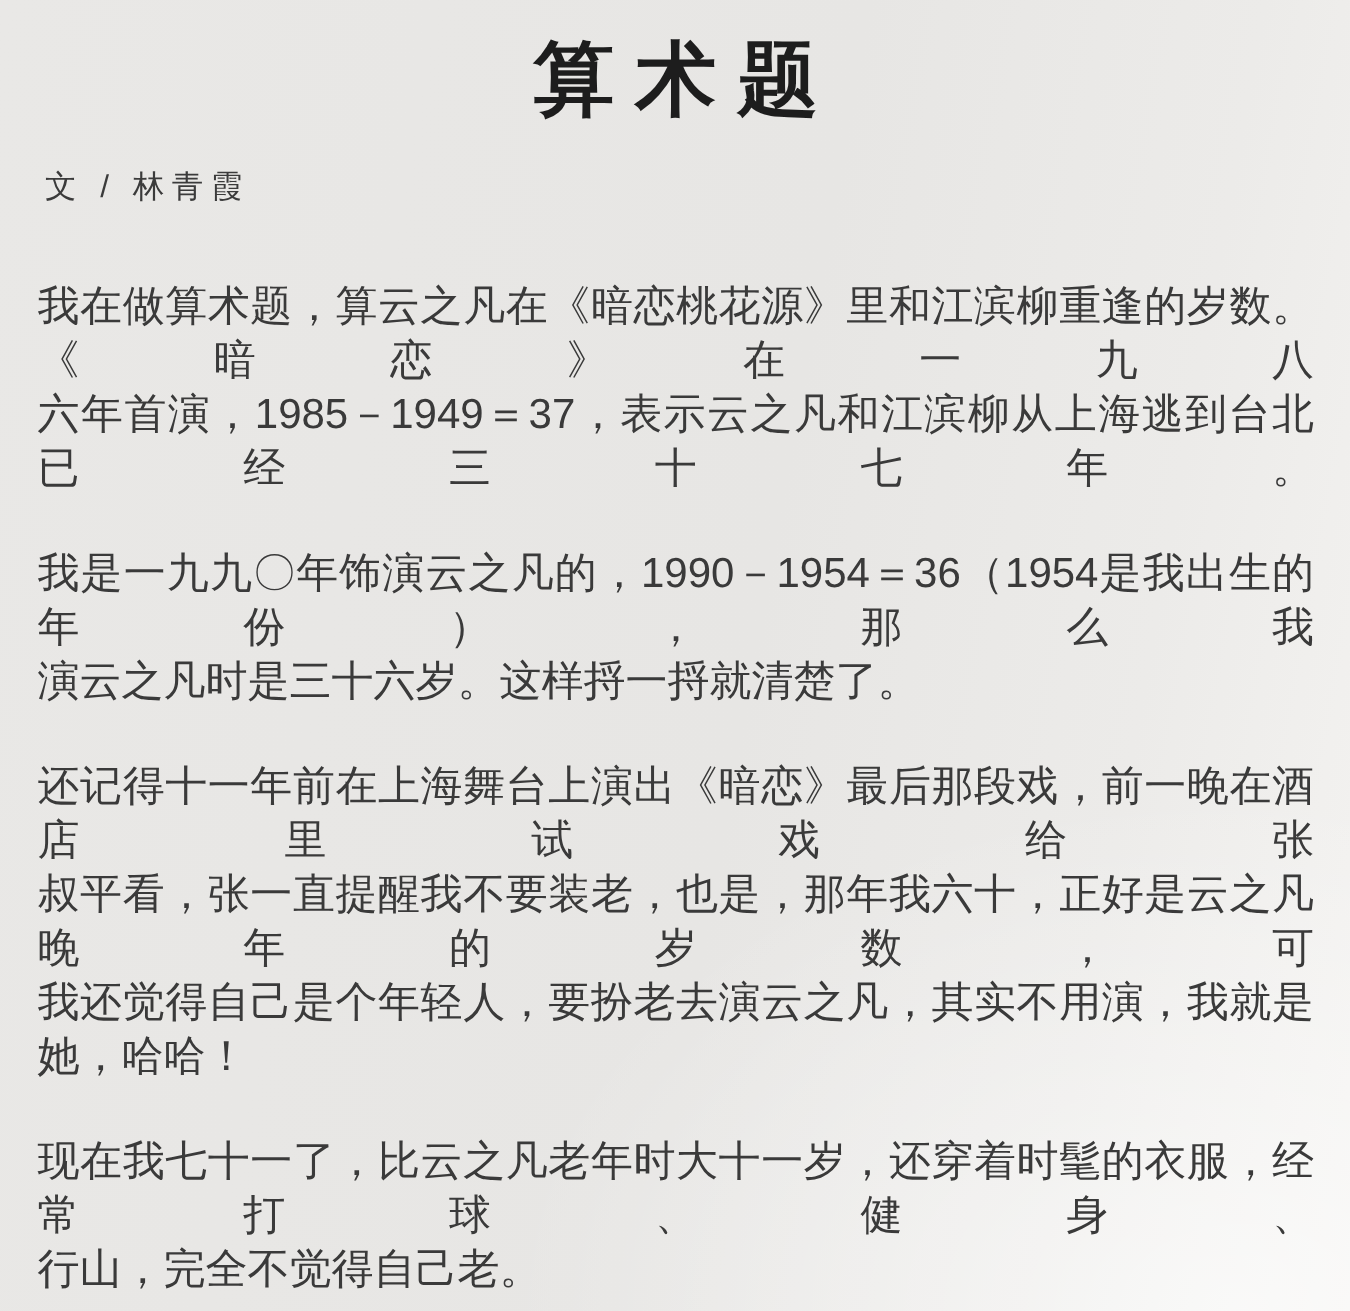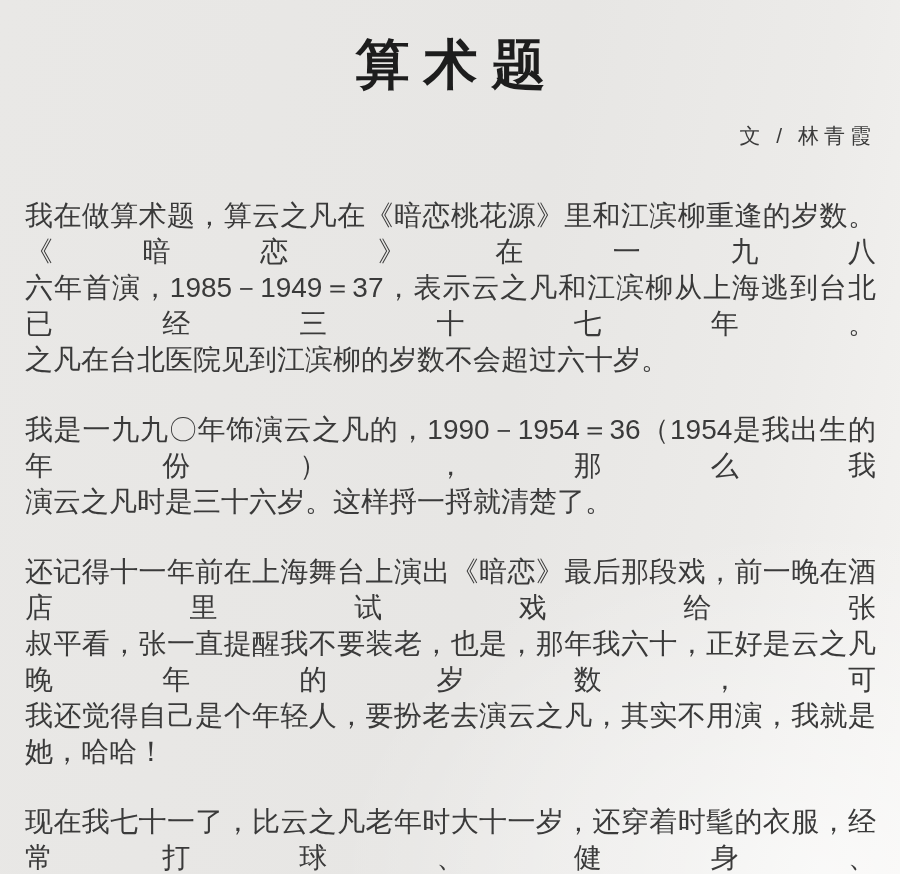--- a/index.html
+++ b/index.html
@@ -10,36 +10,36 @@
     background:
       radial-gradient(130% 95% at 92% 100%, rgba(255,255,255,0.60) 0%, rgba(255,255,255,0.0) 42%),
       linear-gradient(100deg, #e9e8e6 0%, #e7e6e4 55%, #ecebe9 80%, #f4f3f1 100%);
     color: #3a3a3a;
     font-family: "Liberation Sans", "DejaVu Sans", sans-serif;
   }
   .paper {
     width: 900px;
     height: 874px;
     box-sizing: border-box;
-    padding: 36px 24px 0 25px;
+    padding: 24px 24px 0 25px;
   }
   .title {
     margin: 0;
     text-align: center;
     font-family: "Liberation Serif", "DejaVu Serif", serif;
     font-weight: 700;
     font-size: 54px;
     line-height: 1.1;
     letter-spacing: 14px;
     text-indent: 14px;
     color: #1d1d1d;
   }
   .byline {
     margin-top: 27px;
-    text-align: right;
+    text-align: left;
     font-size: 21px;
     letter-spacing: 5px;
     text-indent: 5px;
     color: #3b3b3b;
   }
   .article {
     margin-top: 48px;
     font-size: 28px;
     line-height: 36px;
     color: #3a3a3a;
@@ -54,21 +54,20 @@
 </head>
 <body>
 
 <div class="paper">
   <h1 class="title">算术题</h1>
   <div class="byline">文 / 林青霞</div>
   <div class="article" id="article">
       <div class="para">
         <div class="line">我在做算术题，算云之凡在《暗恋桃花源》里和江滨柳重逢的岁数。《暗恋》在一九八</div>
         <div class="line">六年首演，1985－1949＝37，表示云之凡和江滨柳从上海逃到台北已经三十七年。</div>
-        <div class="line last">之凡在台北医院见到江滨柳的岁数不会超过六十岁。</div>
       </div>
       <div class="para">
         <div class="line">我是一九九〇年饰演云之凡的，1990－1954＝36（1954是我出生的年份），那么我</div>
         <div class="line last">演云之凡时是三十六岁。这样捋一捋就清楚了。</div>
       </div>
       <div class="para">
         <div class="line">还记得十一年前在上海舞台上演出《暗恋》最后那段戏，前一晚在酒店里试戏给张</div>
         <div class="line">叔平看，张一直提醒我不要装老，也是，那年我六十，正好是云之凡晚年的岁数，可</div>
         <div class="line last">我还觉得自己是个年轻人，要扮老去演云之凡，其实不用演，我就是她，哈哈！</div>
       </div>

